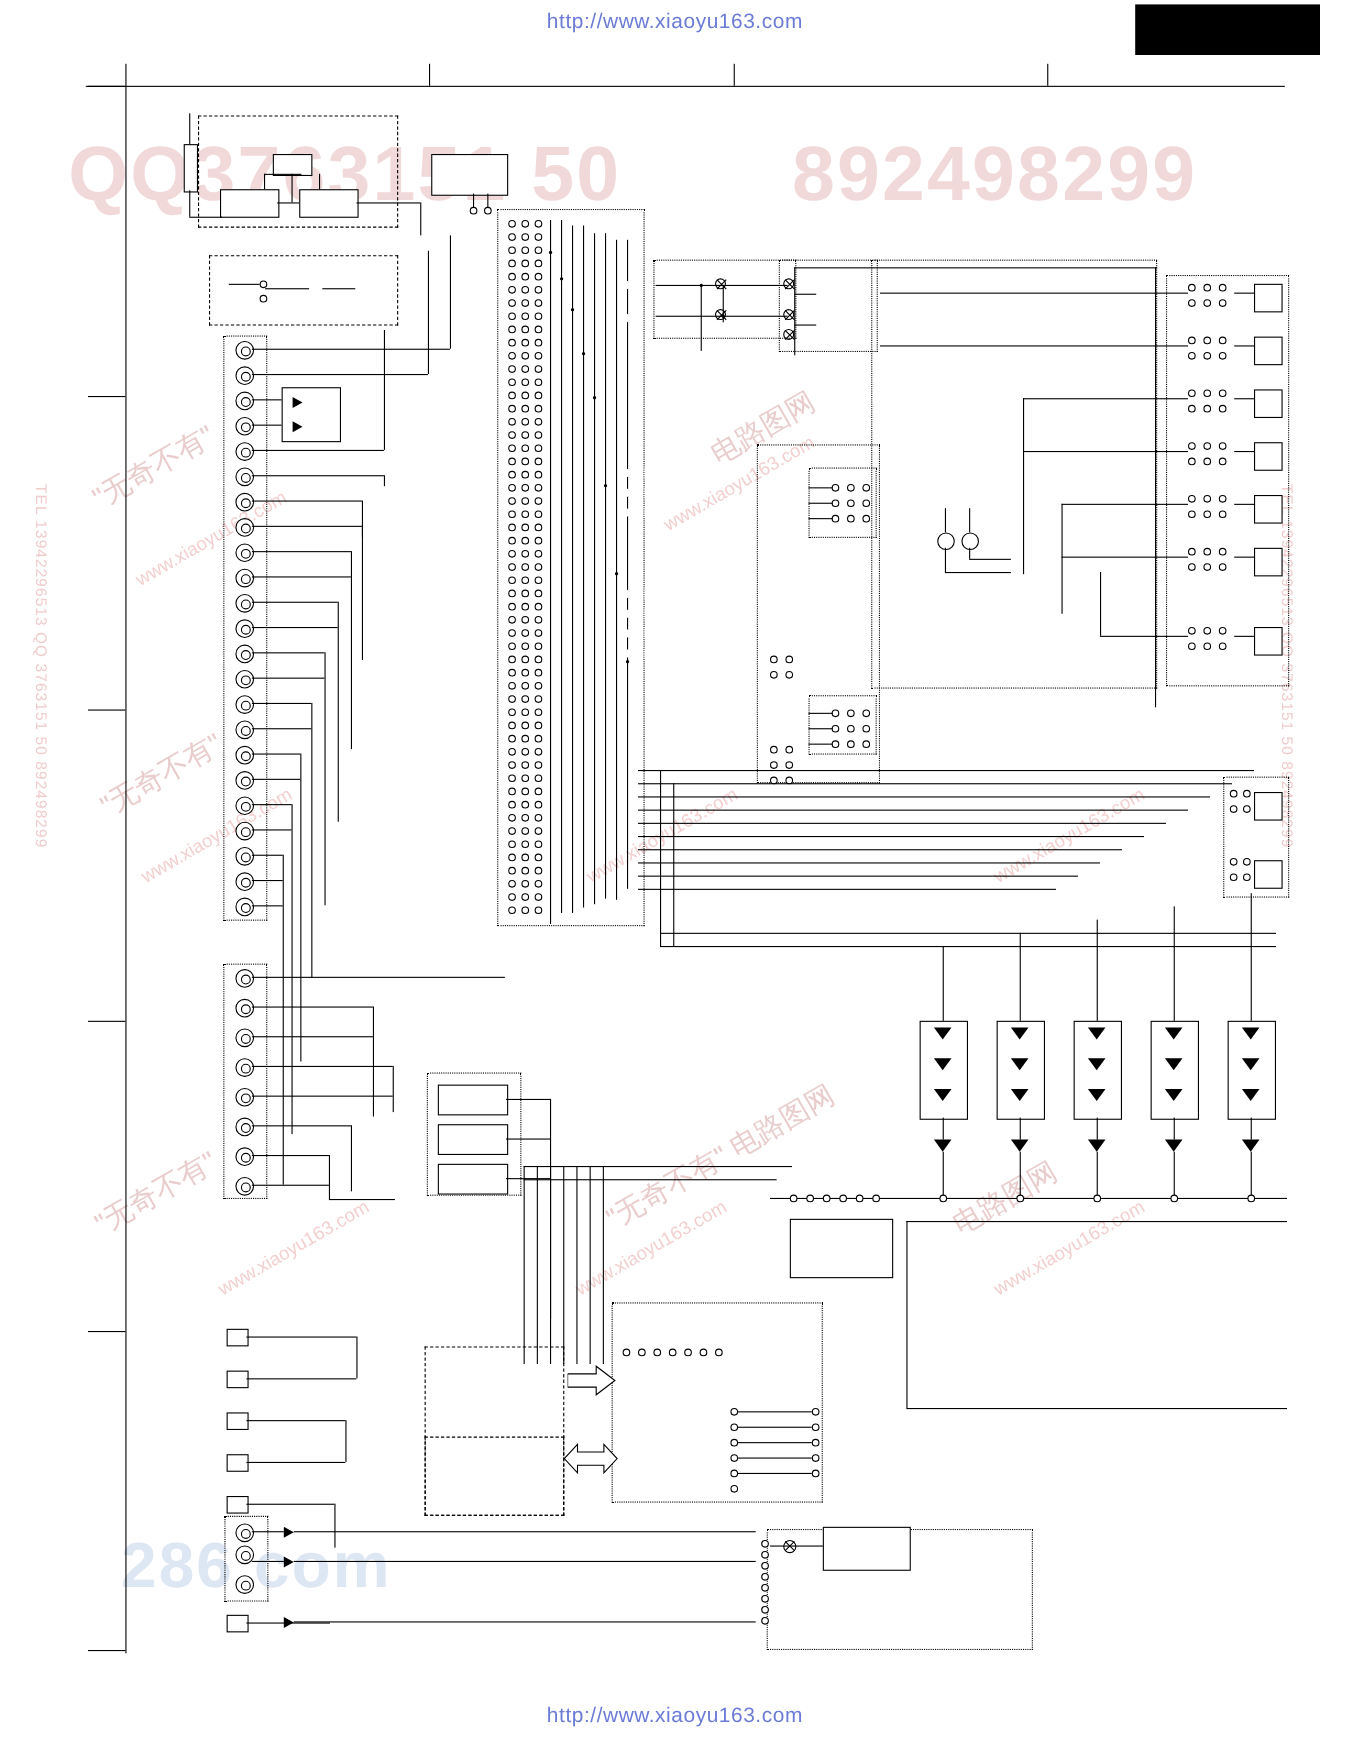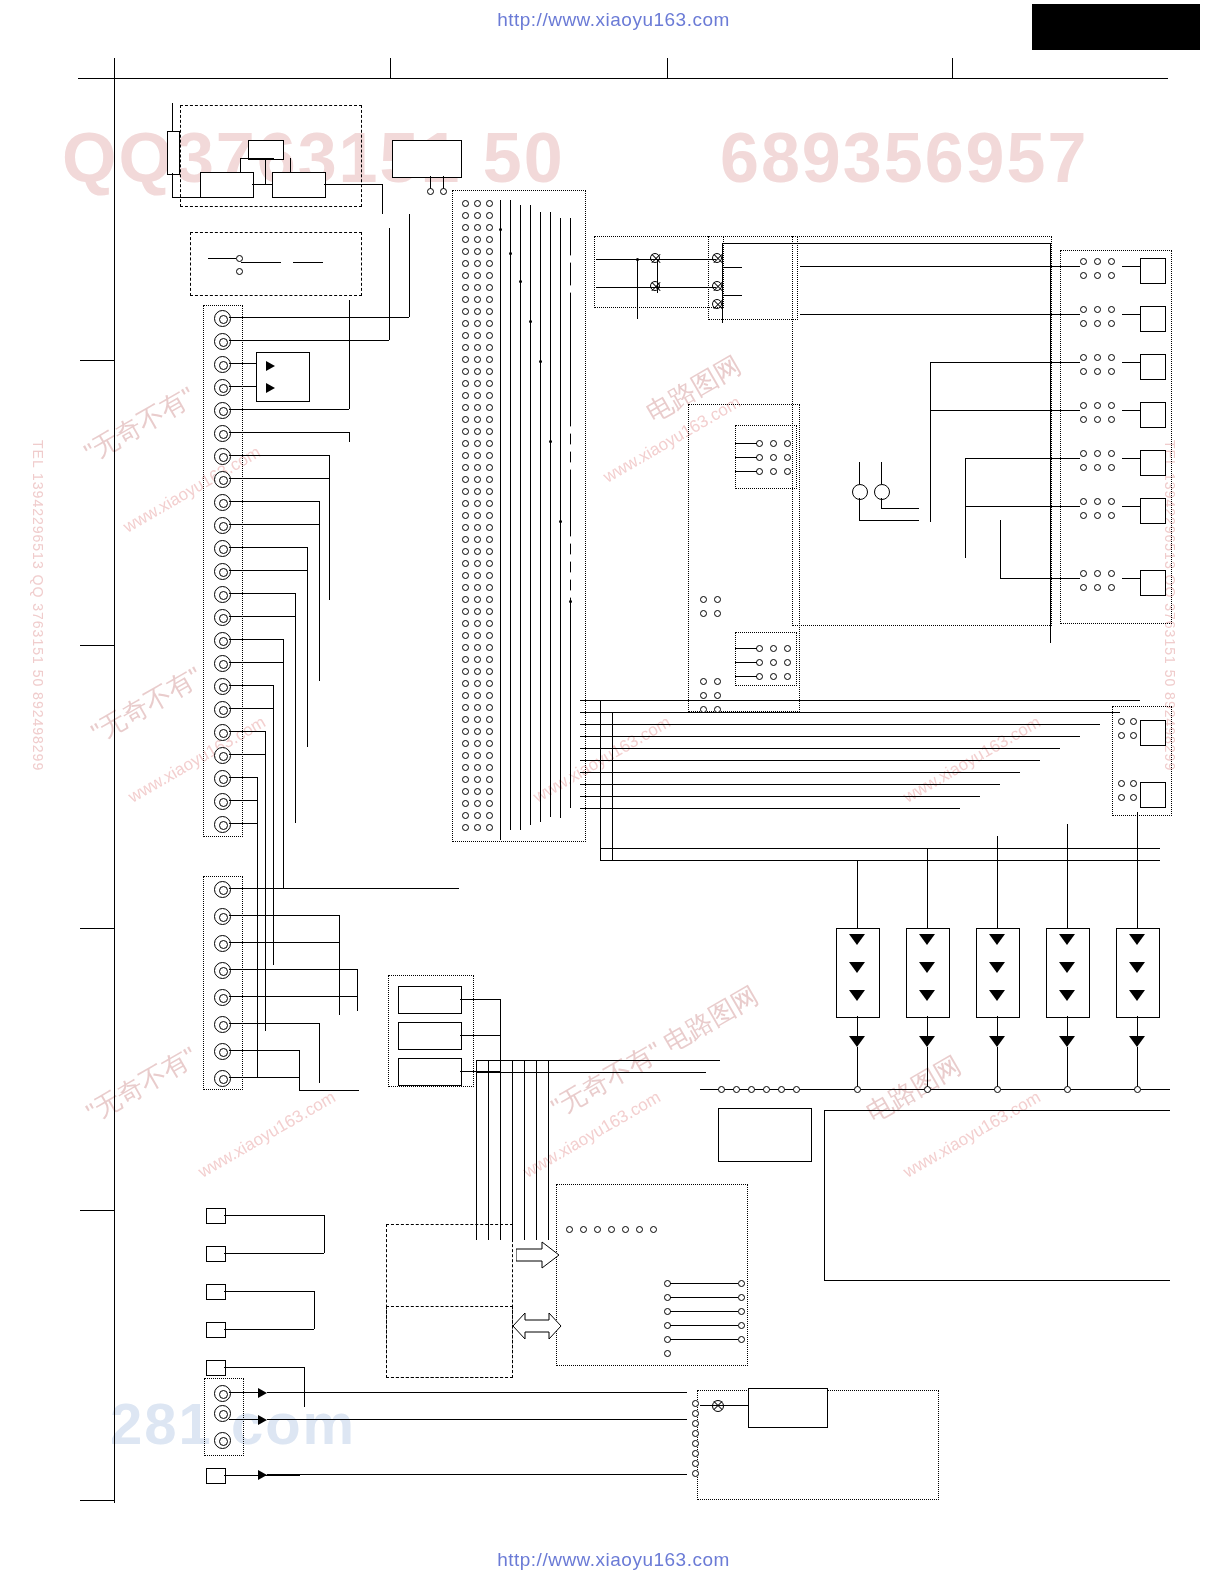--- a/index.html
+++ b/index.html
@@ -46,22 +46,22 @@
 <body>
 
 <div class="page">
 
   <div class="wm-url wm-top">http://www.xiaoyu163.com</div>
   <div class="wm-url wm-bottom">http://www.xiaoyu163.com</div>
 
   <div class="blackbox" style="left:1032px;top:4px;width:168px;height:46px;"></div>
 
   <div class="wm-big" style="left:62px;top:118px;">QQ3763151 50</div>
-  <div class="wm-big" style="left:720px;top:118px;">689356957</div>
-  <div class="wm-big2" style="left:110px;top:1390px;color:#dde6f3;font-size:58px;">281.com</div>
+  <div class="wm-big" style="left:720px;top:118px;">892498299</div>
+  <div class="wm-big2" style="left:110px;top:1390px;color:#dde6f3;font-size:58px;">286.com</div>
 
   <div class="wm-red rot" style="left:120px;top:520px;font-size:17px;">www.xiaoyu163.com</div>
   <div class="wm-red rot" style="left:125px;top:790px;font-size:17px;">www.xiaoyu163.com</div>
   <div class="wm-red rot" style="left:195px;top:1165px;font-size:17px;">www.xiaoyu163.com</div>
   <div class="wm-red rot" style="left:520px;top:1165px;font-size:17px;">www.xiaoyu163.com</div>
   <div class="wm-red rot" style="left:900px;top:1165px;font-size:17px;">www.xiaoyu163.com</div>
   <div class="wm-red rot" style="left:530px;top:790px;font-size:17px;">www.xiaoyu163.com</div>
   <div class="wm-red rot" style="left:900px;top:790px;font-size:17px;">www.xiaoyu163.com</div>
   <div class="wm-red rot" style="left:600px;top:470px;font-size:17px;">www.xiaoyu163.com</div>
 

